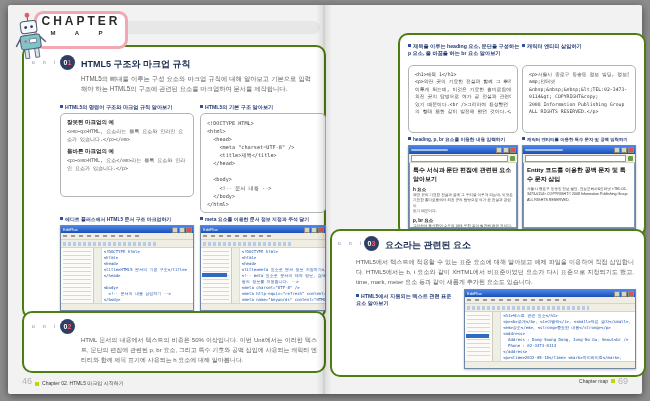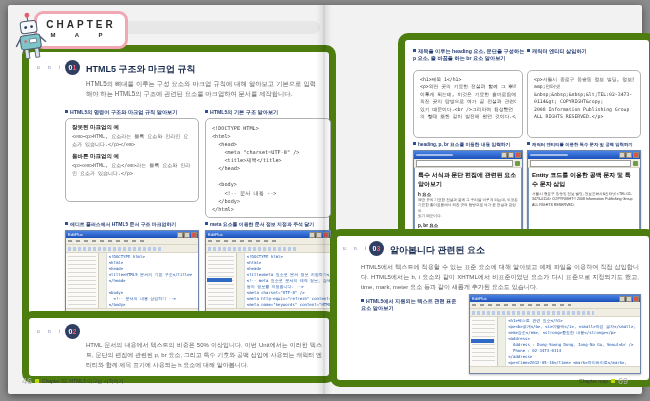--- a/index.html
+++ b/index.html
@@ -1,28 +1,28 @@
 <!DOCTYPE html>
 <html><head>
 <meta charset="utf-8">
 <style>
   html,body{margin:0;padding:0;}
   #stage{position:relative;width:650px;height:401px;background:#8d8d8d;overflow:hidden;
          font-family:"Liberation Sans",sans-serif;}
   #book{position:absolute;left:8px;top:5px;width:634px;height:389px;background:#f2f2f2;
         box-shadow:0 2px 8px rgba(0,0,0,.5);border-radius:2px;}
   .abs{position:absolute;}
-  .card{position:absolute;background:#ffffff;border:7px solid #4d7c0f;border-radius:10px;}
+  .card{position:absolute;background:#ffffff;border:2px solid #4d7c0f;border-radius:10px;}
   #gutter{position:absolute;left:308px;top:0;width:16px;height:100%;z-index:40;pointer-events:none;
      background:linear-gradient(90deg,rgba(0,0,0,0) 0%,rgba(0,0,0,.08) 40%,rgba(0,0,0,.16) 50%,rgba(0,0,0,.08) 60%,rgba(0,0,0,0) 100%);}
   
   #deco-bar{left:60px;top:16px;width:252px;height:13px;background:#e7e7e7;border-radius:7px;}
   #logo-box{left:26px;top:6px;width:88px;height:32px;background:#fff;border:3px solid #f2a8b4;
             border-radius:9px;text-align:center;z-index:2;}
-  #logo-box .l1{font-size:10px;font-weight:bold;letter-spacing:3px;color:#2b2b2b;margin-top:5px;}
+  #logo-box .l1{font-size:12px;font-weight:bold;letter-spacing:3px;color:#2b2b2b;}
   #logo-box .l2{font-size:6px;font-weight:bold;letter-spacing:9px;color:#2b2b2b;margin-top:2px;}
   
   .unit-label{font-size:4.5px;font-weight:bold;letter-spacing:3.5px;color:#9aa7c0;}
   .badge{width:15px;height:15px;border-radius:50%;background:#2e3f63;color:#fff;font-size:7px;
          font-weight:bold;display:flex;align-items:center;justify-content:center;}
   .badge .digit{color:#ff5a6e;}
   .unit-title{font-size:9px;font-weight:bold;color:#16294e;white-space:nowrap;}
   .unit-body{font-size:6.3px;color:#5a5a5a;line-height:1.65;text-align:justify;}
   
   .hdr{font-size:5.2px;font-weight:bold;color:#223a72;line-height:1.4;}
@@ -224,21 +224,21 @@
 
     <div class="card" style="left:14px;top:306px;width:300px;height:58px;">
       <div class="abs unit-label" style="left:8px;top:11px;">u n i t</div>
       <div class="abs badge" style="left:36px;top:6px;">
         <span>0</span>
           <span class="digit">2</span>
       </div>
       <div class="abs unit-body" style="left:57px;top:23px;width:236px;font-size:6px;">HTML 문서의 내용에서 텍스트의 비중은 50% 이상입니다. 이번 Unit에서는 이러한 텍스트, 문단의 편집에 관련된 p, br 요소, 그리고 특수 기호와 공백 삽입에 사용되는 캐릭터 엔티티와 함께 제목 표기에 사용되는 h 요소에 대해 알아봅니다.</div>
     </div>
 
-    <div class="footer" style="left:14px;">
+    <div class="footer" style="left:14px;align-items:flex-end;">
       <span class="pagenum">46</span>
       <span class="gsq"></span>
       <span class="fcap">Chapter 02. HTML5 마크업 시작하기</span>
     </div>
 
     <div class="card" style="left:390px;top:28px;width:244px;height:200px;">
       <div class="abs hdr" style="left:8px;top:8px;width:112px;">
         <span class="sq"></span><span>제목을 이루는 heading 요소, 문단을 구성하는 p 요소, 줄 바꿈을 하는 br 요소 알아보기</span>
       </div>
       <div class="abs hdr" style="left:122px;top:8px;width:114px;">
@@ -312,21 +312,21 @@
         </div>
       </div>
     </div>
 
     <div class="card" style="left:322px;top:224px;width:312px;height:144px;">
       <div class="abs unit-label" style="left:6px;top:10px;">u n i t</div>
       <div class="abs badge" style="left:32px;top:5px;">
         <span>0</span>
           <span class="digit">3</span>
       </div>
-      <div class="abs unit-title" style="left:53px;top:8px;">알아봅니다 관련된 요소</div>
+      <div class="abs unit-title" style="left:53px;top:8px;">요소라는 관련된 요소</div>
       <div class="abs unit-body" style="left:24px;top:26px;width:278px;font-size:6.1px;">HTML5에서 텍스트에 적용할 수 있는 표준 요소에 대해 알아보고 예제 파일을 이용하여 직접 삽입합니다. HTML5에서는 b, i 요소와 같이 XHTML에서 비표준이었던 요소가 다시 표준으로 지정되기도 했고, time, mark, meter 요소 등과 같이 새롭게 추가된 요소도 있습니다.</div>
 
       <div class="abs hdr" style="left:24px;top:62px;width:102px;">
         <span class="sq"></span><span>HTML5에서 지원되는 텍스트 관련 표준 요소 알아보기</span>
       </div>
 
       <div class="win" style="left:132px;top:58px;width:172px;height:80px;">
         <div class="tbar">
           <span class="ttext">EditPlus</span>
           <span class="wbtns">

